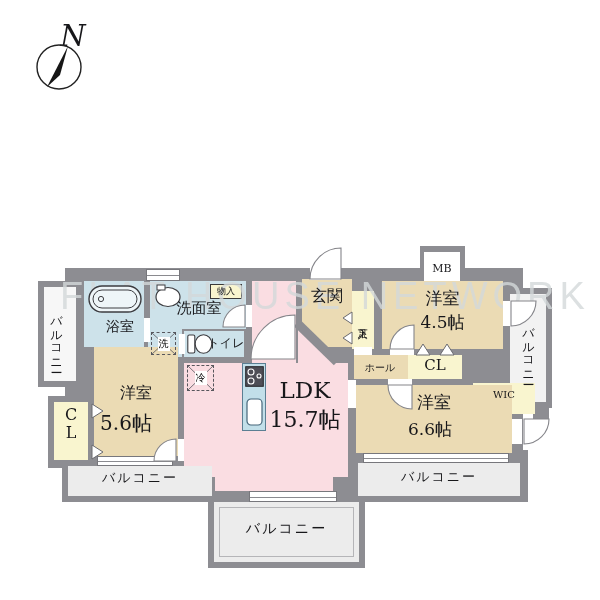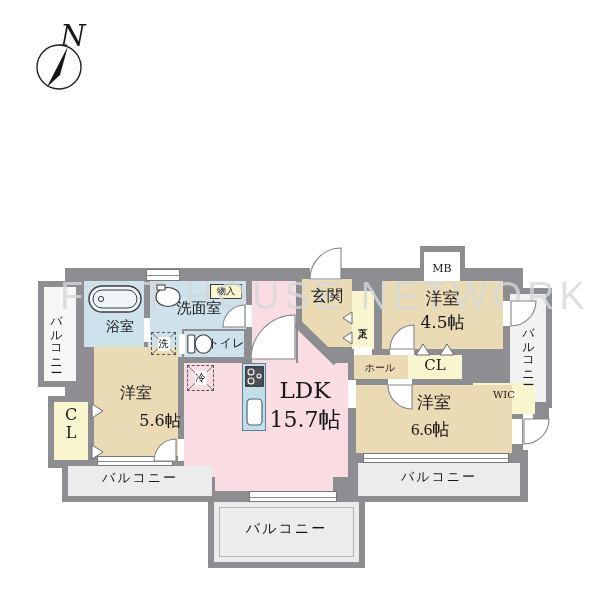--- a/index.html
+++ b/index.html
@@ -159,22 +159,22 @@
 <div class="lbl" style="left:424px;top:263px;width:36px;font-size:11px;">MB</div>
 <div class="lbl" style="left:382px;top:289px;width:121px;font-size:17px;">洋室</div>
 <div class="lbl" style="left:382px;top:313px;width:121px;font-size:17px;">4.5帖</div>
 <div class="lbl vtext" style="left:521px;top:299px;height:100px;font-size:12px;letter-spacing:1px;">バルコニー</div>
 <div class="lbl" style="left:408px;top:357px;width:54px;font-size:15px;">CL</div>
 <div class="lbl" style="left:473px;top:389px;width:62px;font-size:10px;">WIC</div>
 <div class="lbl" style="left:352px;top:362px;width:56px;font-size:10px;">ホール</div>
 <div class="lbl" style="left:240px;top:378px;width:130px;font-size:23px;">LDK</div>
 <div class="lbl" style="left:240px;top:408px;width:130px;font-size:22px;">15.7帖</div>
 <div class="lbl" style="left:94px;top:384px;width:84px;font-size:16px;">洋室</div>
-<div class="lbl" style="left:112px;top:412px;width:96px;font-size:16px;">5.6帖</div>
+<div class="lbl" style="left:78px;top:412px;width:96px;font-size:20px;">5.6帖</div>
 <div class="lbl" style="left:54px;top:406px;width:34px;font-size:16px;">
   <span style="display:block;">C</span>
   <span style="display:block;">L</span>
 </div>
 <div class="lbl" style="left:356px;top:393px;width:156px;font-size:17px;">洋室</div>
-<div class="lbl" style="left:356px;top:420px;width:148px;font-size:17px;font-family:Liberation Serif, serif;">6.6帖</div>
+<div class="lbl" style="left:356px;top:420px;width:148px;font-size:17px;">6.6帖</div>
 <div class="lbl" style="left:68px;top:471px;width:144px;font-size:13px;letter-spacing:2px;">バルコニー</div>
 <div class="lbl" style="left:358px;top:470px;width:162px;font-size:13px;letter-spacing:2px;">バルコニー</div>
 <div class="lbl" style="left:214px;top:521px;width:145px;font-size:14px;letter-spacing:2px;">バルコニー</div>
 
 </body></html>

